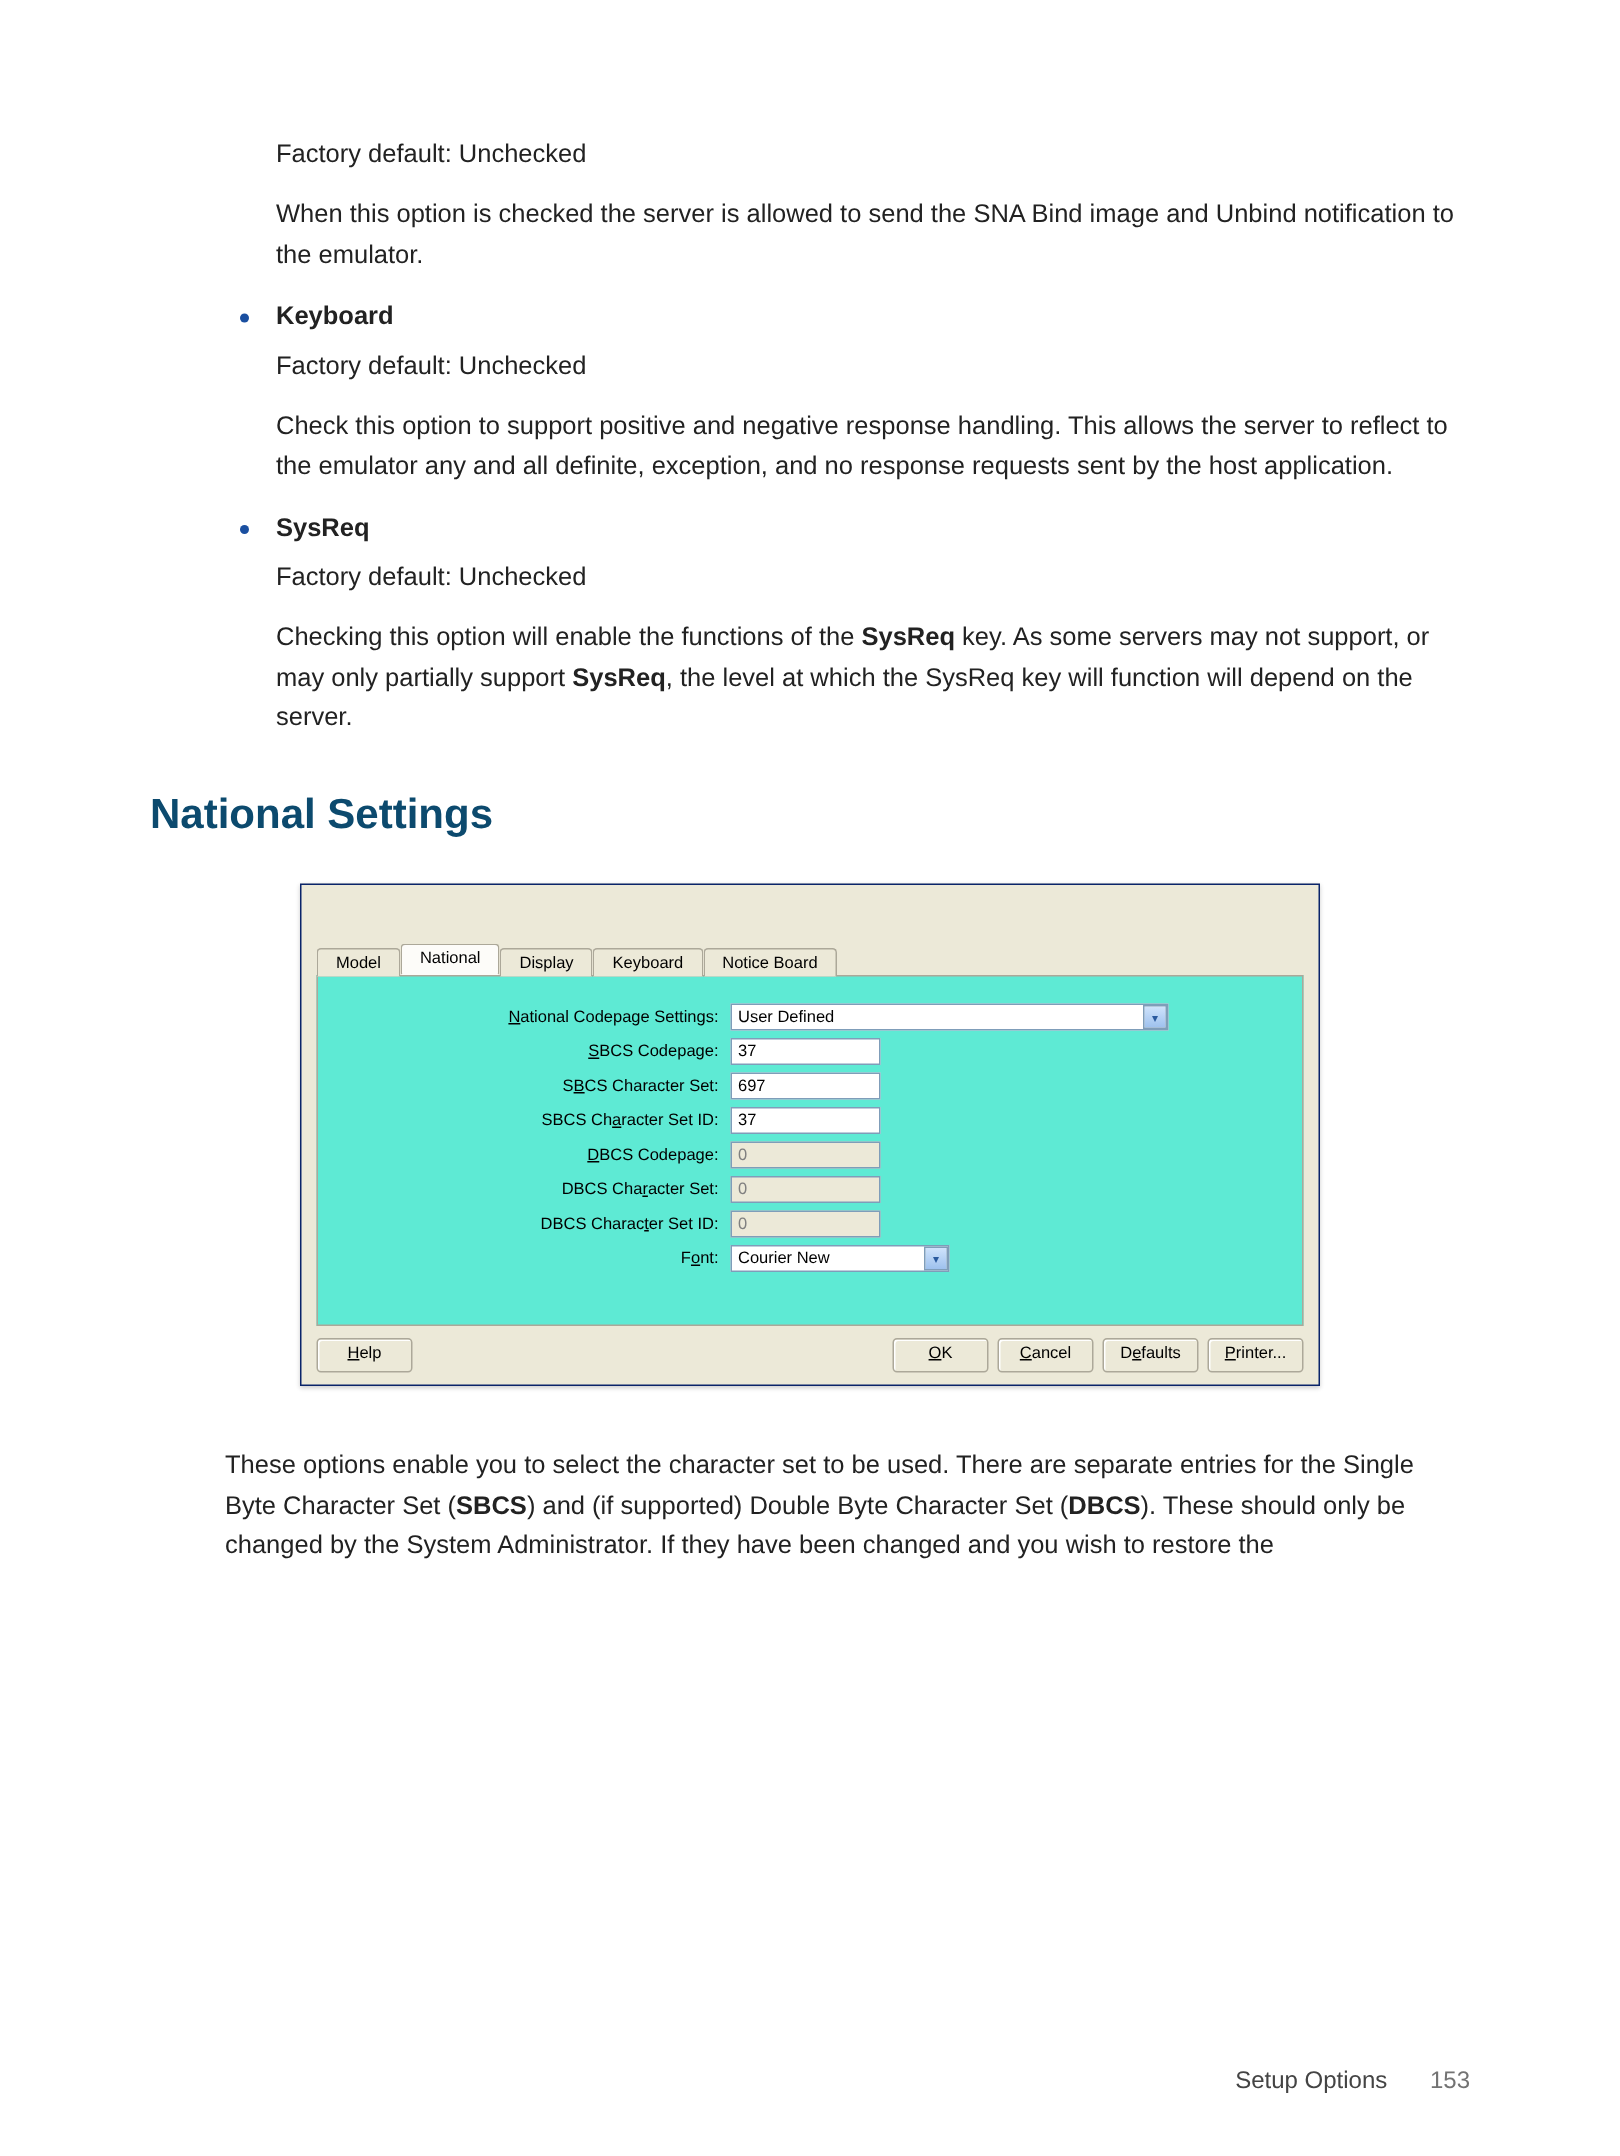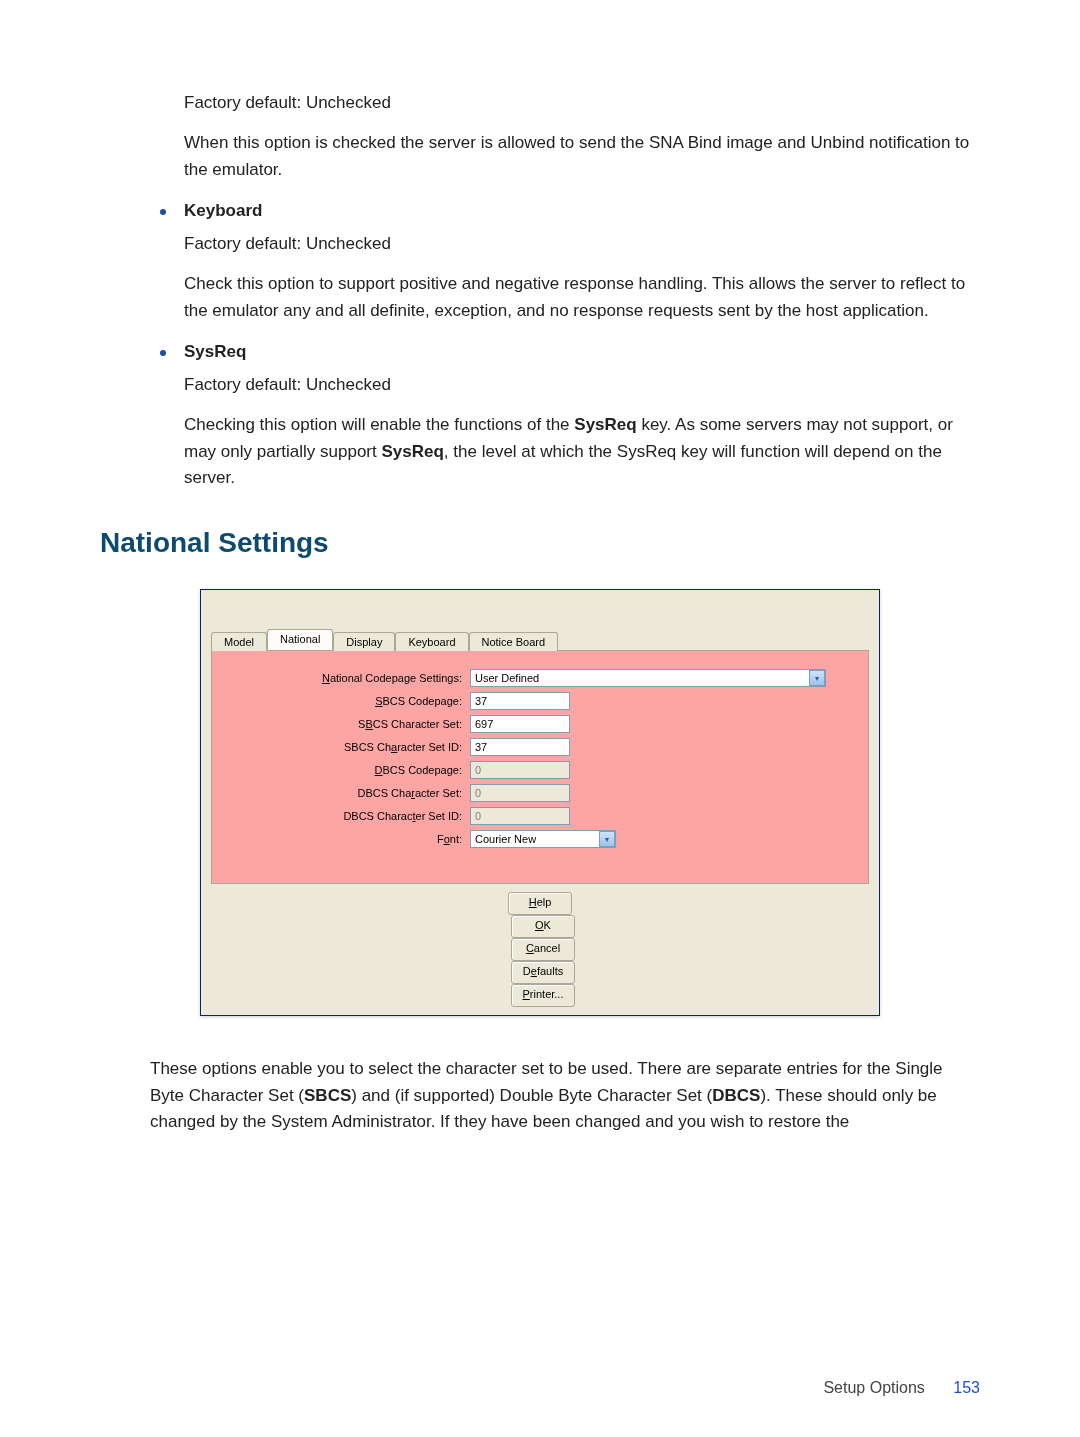--- a/index.html
+++ b/index.html
@@ -129,22 +129,22 @@
   }
   .tab-strip .tab.active {
     background: #fdfcf9;
     border-bottom: 1px solid #fdfcf9;
     z-index: 2;
     top: 0;
     padding-bottom: 4px;
   }
   .tab-panel {
     border: 1px solid #aca899;
-    background: #fca5a5;
-    padding: 18px 24px 30px 20px;
+    background: #5eead4;
+    padding: 18px 24px 30px 37px;
   }
   .form-row {
     display: flex;
     align-items: center;
     margin-bottom: 5px;
   }
   .form-label {
     width: 230px;
     text-align: right;
     padding-right: 8px;
@@ -157,21 +157,21 @@
     background: #fff;
     font-family: Tahoma, Arial, sans-serif;
     font-size: 11px;
     box-sizing: border-box;
   }
   .text-input.ro {
     background: #ece9d8;
     color: #808080;
   }
   .w-med { width: 100px; }
-  .w-wide { width: 356px; }
+  .w-wide { width: 292px; }
   .w-font { width: 146px; }
   .combo {
     position: relative;
   }
   .combo .chev {
     position: absolute;
     right: 1px;
     top: 1px;
     width: 16px;
     height: 16px;
@@ -181,21 +181,20 @@
     display: flex;
     align-items: center;
     justify-content: center;
     color: #2a5a9e;
     font-size: 8px;
   }
   .button-row {
     margin-top: 8px;
     display: flex;
     align-items: center;
-    flex-direction: column;
   }
   .spacer { flex: 1; }
   .btn {
     min-width: 62px;
     height: 21px;
     margin-left: 6px;
     border: 1px solid #aca899;
     background: #ece9d8;
     font-family: Tahoma, Arial, sans-serif;
     font-size: 11px;
@@ -208,21 +207,21 @@
   .btn-help { margin-left: 0; }
   .footer {
     position: absolute;
     bottom: 40px;
     right: 100px;
     font-size: 16px;
     color: #444;
   }
   .footer .pg {
     margin-left: 24px;
-    color: #1d4ed8;
+    color: #737373;
   }
 </style>
 </head>
 <body>
 
 <div class="page">
 
   <div class="indent-block">
     <p class="body-text">Factory default: Unchecked</p>
     <p class="body-text">When this option is checked the server is allowed to send the SNA Bind image and Unbind notification to the emulator.</p>

